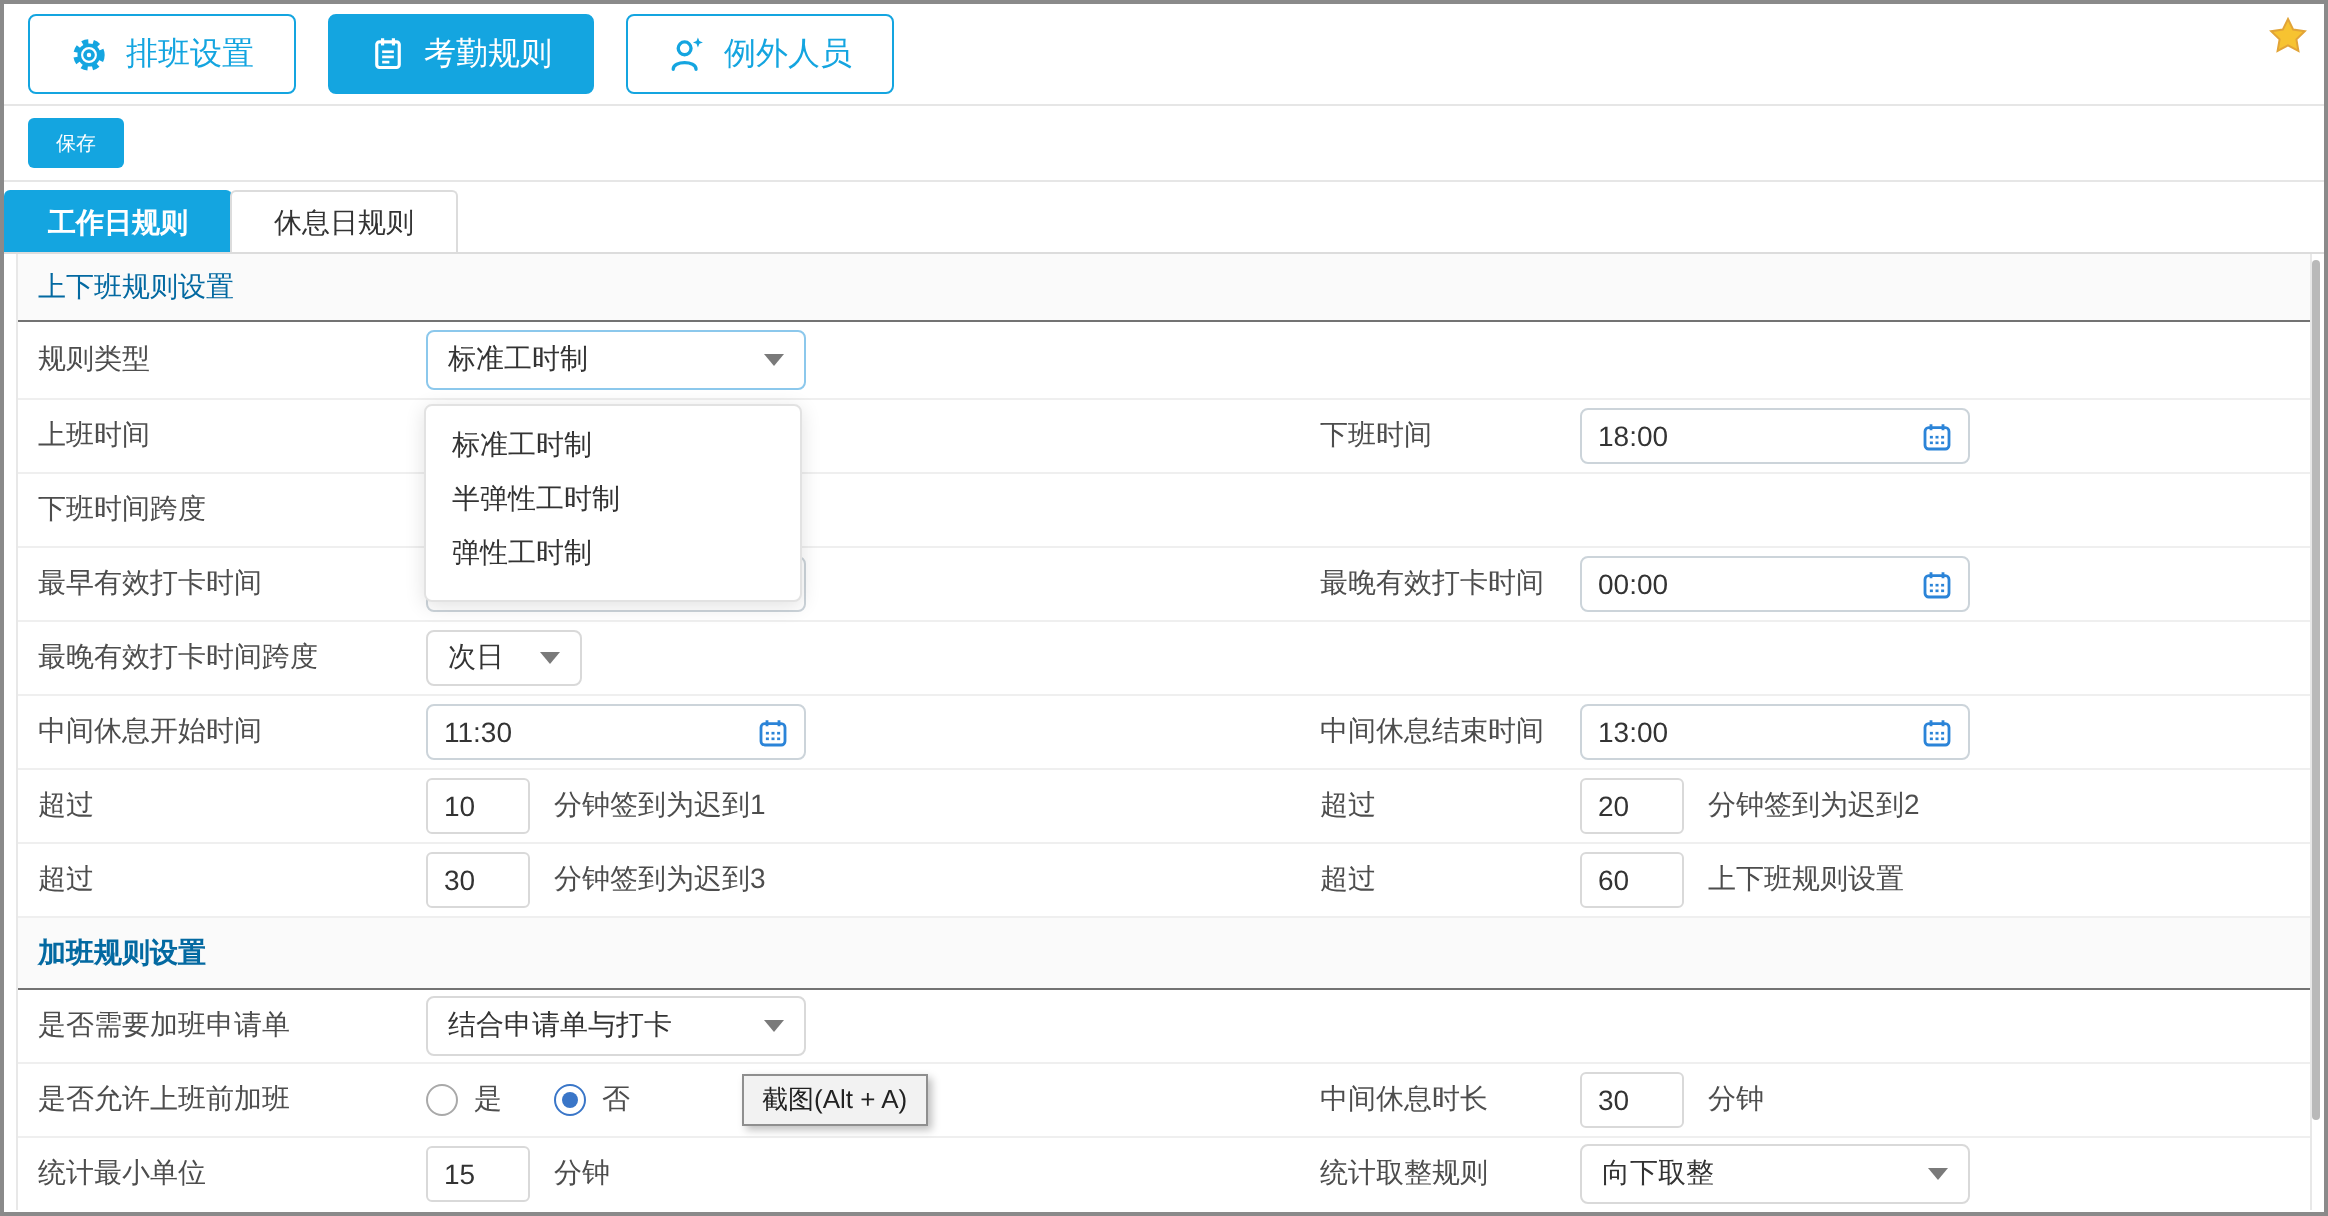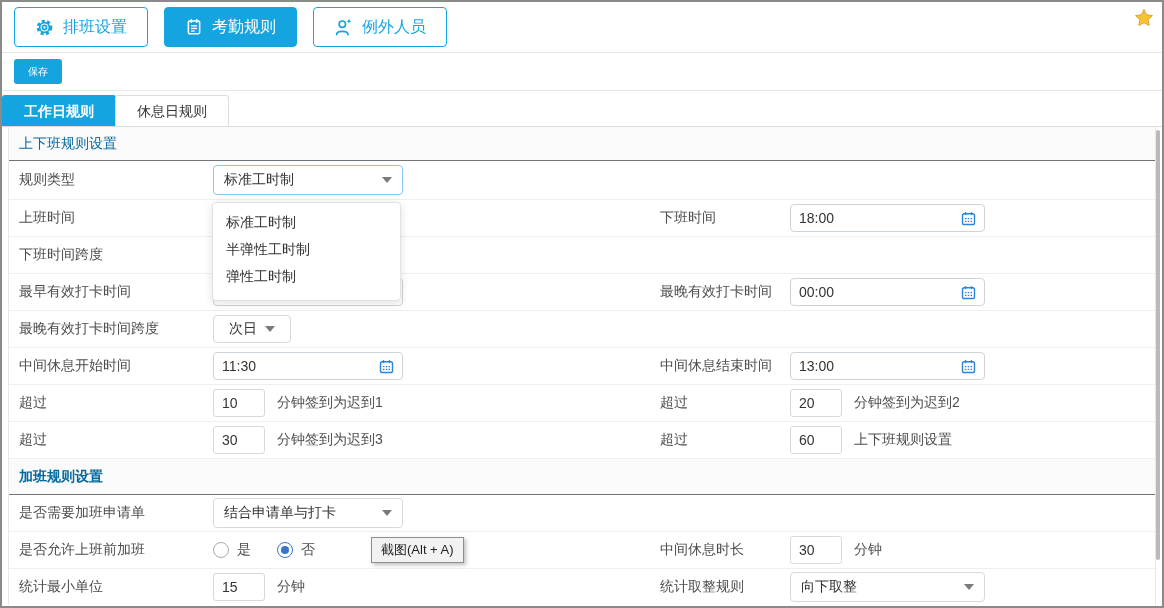--- a/index.html
+++ b/index.html
@@ -39,21 +39,21 @@
   .cell{ width:50%; display:flex; align-items:center; }
   .cell.l{ padding-left:10px; }
   .cell.l .lbl{ width:194px; font-size:14px; color:#4d4d4d; flex:none; }
   .cell.r{ padding-left:78px; }
   .cell.r .lbl{ width:130px; font-size:14px; color:#4d4d4d; flex:none; }
   .suffix{ font-size:14px; color:#4d4d4d; margin-left:12px; }
 
   .select{ height:30px; border:1px solid #d9d9d9; border-radius:4px; background:#fff;
            display:flex; align-items:center; justify-content:space-between;
            padding:0 10px; font-size:14px; color:#333; cursor:pointer; }
-  .select.w190{ width:190px; } .select.w195{ width:195px; } .select.w78{ width:78px; height:28px;justify-content:center; }
+  .select.w190{ width:190px; } .select.w195{ width:195px; } .select.w78{ width:78px; height:28px; }
   .select.focus{ border-color:#8cc8ec; }
   .caret{ width:0; height:0; border-left:5px solid transparent; border-right:5px solid transparent;
           border-top:6px solid #7a7a7a; margin-left:8px; }
 
   .timebox{ height:28px; border:1px solid #ccd4da; border-radius:4px; background:#fff;
             display:flex; align-items:center; justify-content:space-between; padding:0 8px; cursor:pointer; }
   .timebox.w190{ width:190px; } .timebox.w195{ width:195px; }
   .timebox .tval{ font-size:14px; color:#333; }
 
   .num{ width:52px; height:28px; border:1px solid #d9d9d9; border-radius:3px; padding:0 8px;

